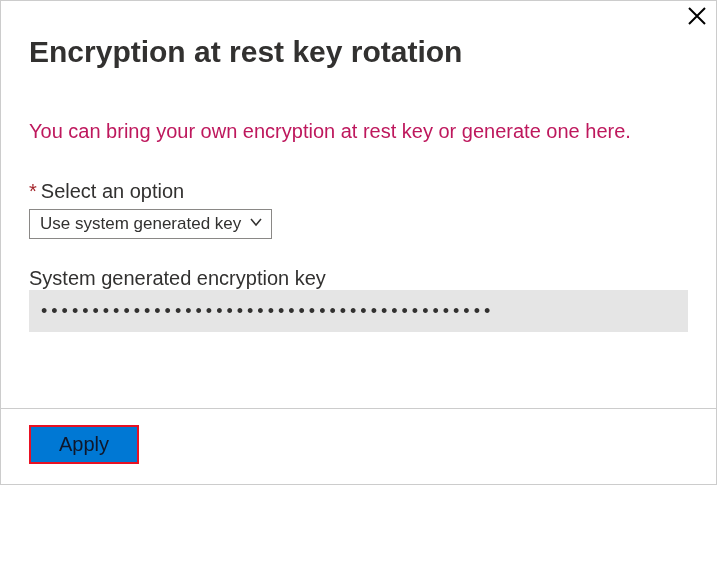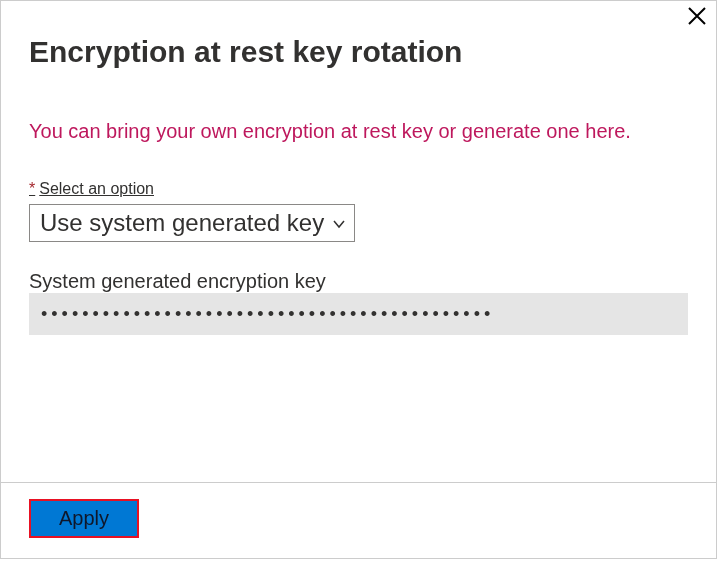--- a/index.html
+++ b/index.html
@@ -9,21 +9,21 @@
     }
     body {
       font-family: "Segoe UI", -apple-system, sans-serif;
       background: #ffffff;
       color: #323130;
       width: 719px;
       height: 581px;
     }
     .panel {
       width: 717px;
-      height: 559px;
+      height: 485px;
       border: 1px solid #cccccc;
       position: relative;
       display: flex;
       flex-direction: column;
     }
     .close-btn {
       position: absolute;
       top: 6px;
       right: 10px;
       font-size: 22px;
@@ -43,35 +43,34 @@
       margin-bottom: 48px;
       margin-top: 6px;
     }
     .description {
       font-size: 20px;
       color: #be185d;
       line-height: 1.45;
       margin-bottom: 34px;
     }
     .field-label {
-      font-size: 16px;
+      font-size: 20px;
       color: #323130;
       margin-bottom: 6px;
-      text-decoration: underline;
     }
     .required-star {
       color: #a4262c;
       margin-right: 4px;
     }
     .select-wrap {
       display: inline-flex;
       align-items: center;
       border: 1px solid #8a8886;
       padding: 4px 8px 4px 10px;
-      font-size: 24px;
+      font-size: 17px;
       cursor: pointer;
       background: #fff;
       margin-bottom: 28px;
       text-align: center;
     }
     .select-wrap .chevron {
       margin-left: 8px;
       display: inline-block;
     }
     .key-label {

